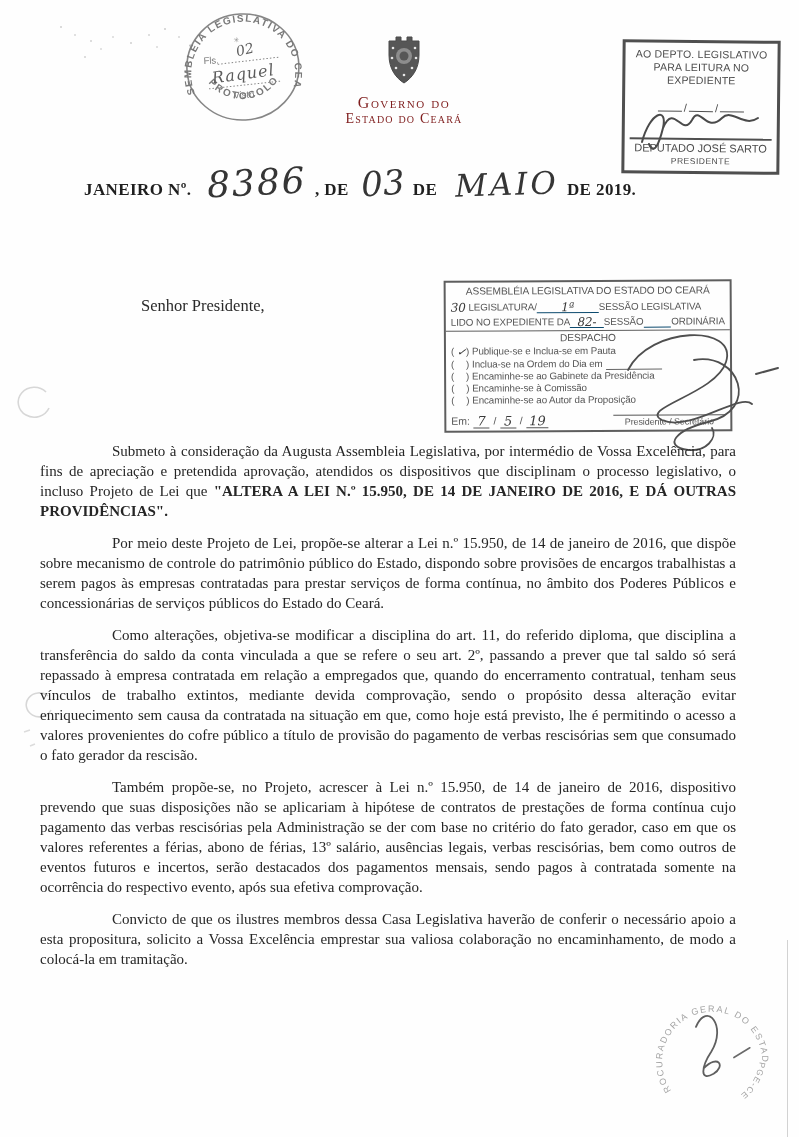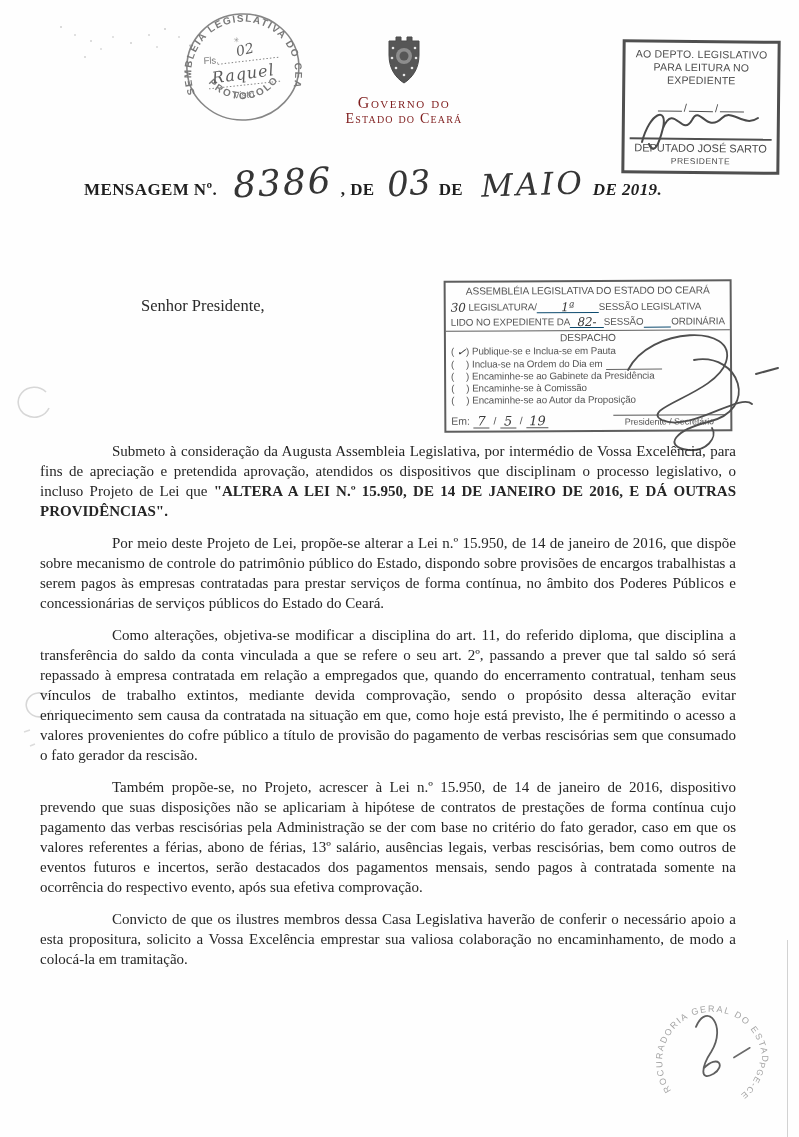--- a/index.html
+++ b/index.html
@@ -44,21 +44,21 @@
   .exped .title{font-size:8.5px;letter-spacing:.5px;}
   .exped-sig{left:632px;top:98px;width:134px;height:58px;pointer-events:none;}
 
   
   .msgline{left:84px;top:162px;width:600px;display:flex;align-items:baseline;
     font-weight:bold;font-size:17px;color:#1f1f1f;letter-spacing:.4px;}
   .msgline .hnum{font-size:36px;font-weight:normal;margin-left:16px;transform:rotate(-3deg);letter-spacing:2px;color:#353535;}
   .msgline .hday{font-size:34px;font-weight:normal;margin-left:12px;transform:rotate(-4deg);color:#353535;}
   .msgline .hmon{font-size:31px;font-weight:normal;margin-left:18px;transform:rotate(-2deg);letter-spacing:3px;color:#353535;}
   .msgline .sep{margin-left:8px;}
-  .msgline .sep3{font-style:italic;}
+  .msgline .sep3{}
 
   
   .salutation{left:141px;top:296px;font-size:16.5px;text-align:center;}
 
   
   .despacho{left:444px;top:280px;width:288px;height:152px;border:2px solid #5e5e5e;
     transform:rotate(-.3deg);font-family:"Liberation Sans",sans-serif;color:#555;
     font-size:9.8px;line-height:1.24;letter-spacing:-.1px;box-sizing:border-box;padding:3px 5px 0 5px;}
   .despacho .h1{text-align:center;font-size:10.2px;}
   .despacho .row{display:flex;align-items:flex-end;margin-top:1px;white-space:nowrap;}
@@ -148,21 +148,21 @@
     </div>
     <div class="rule"></div>
     <div class="name">DEPUTADO JOSÉ SARTO</div>
     <div class="title">PRESIDENTE</div>
   </div>
   <svg class="abs exped-sig" viewBox="0 0 134 58">
     <path d="M10,44 C18,14 36,8 31,30 C27,46 22,58 17,46 M31,30 C42,4 50,40 60,22 C68,6 74,36 90,20 C100,10 112,30 126,20" fill="none" stroke="#4a4a4a" stroke-width="2" stroke-linecap="round"></path>
   </svg>
 
   <div class="abs msgline">
-    <span>MENSAGEM Nº.</span>
+    <span>JANEIRO Nº.</span>
     <span class="hand hnum">8386</span>
     <span class="sep">, DE</span>
     <span class="hand hday">03</span>
     <span class="sep">DE</span>
     <span class="hand hmon">MAIO</span>
     <span class="sep sep3">DE 2019.</span>
   </div>
 
   <div class="abs salutation">Senhor Presidente,</div>
 

